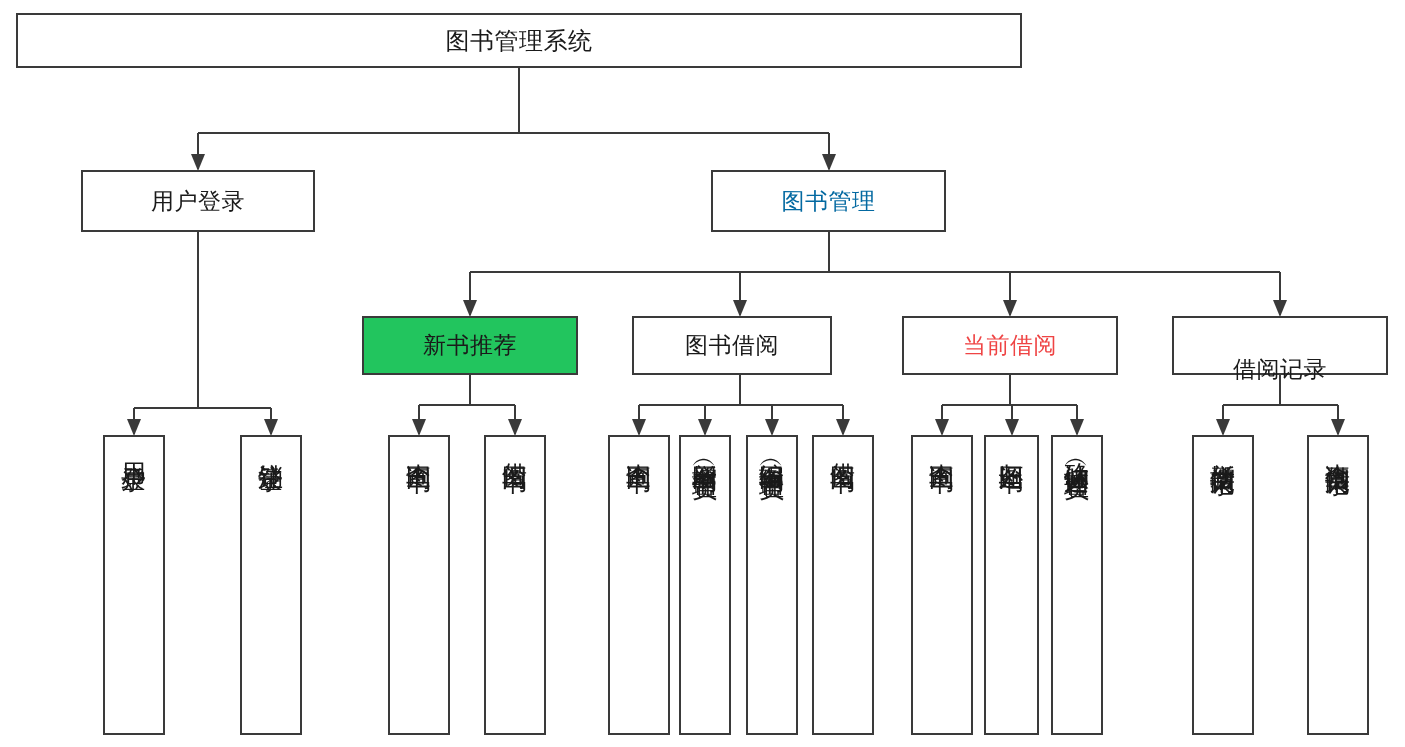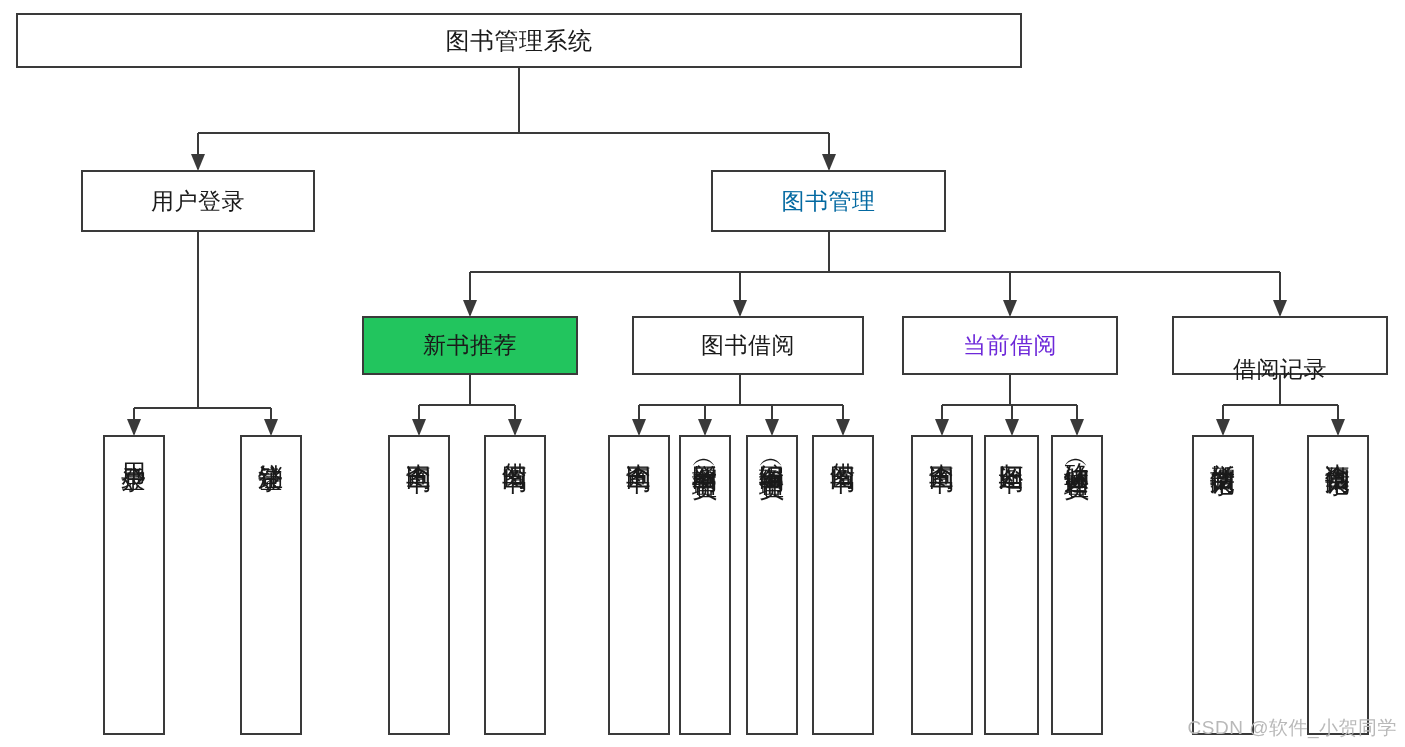--- a/index.html
+++ b/index.html
@@ -136,25 +136,25 @@
       </div>
       <div class="node horiz" style="left: 81px; top: 170px; width: 234px; height: 62px; border-color: rgb(58, 58, 58); background: rgb(255, 255, 255);">
         <span class="label" style="color: rgb(26, 26, 26);">用户登录</span>
       </div>
       <div class="node horiz" style="left: 711px; top: 170px; width: 235px; height: 62px; border-color: rgb(58, 58, 58); background: rgb(255, 255, 255);">
         <span class="label" style="color: #0369a1;">图书管理</span>
       </div>
       <div class="node horiz" style="left: 362px; top: 316px; width: 216px; height: 59px; border-color: rgb(58, 58, 58); background: #22c55e;">
         <span class="label" style="color: rgb(26, 26, 26);">新书推荐</span>
       </div>
-      <div class="node horiz" style="left: 632px; top: 316px; width: 232px; height: 59px; border-color: rgb(58, 58, 58); background: rgb(255, 255, 255);">
+      <div class="node horiz" style="left: 632px; top: 316px; width: 200px; height: 59px; border-color: rgb(58, 58, 58); background: rgb(255, 255, 255);">
         <span class="label" style="color: rgb(26, 26, 26);">图书借阅</span>
       </div>
       <div class="node horiz" style="left: 902px; top: 316px; width: 216px; height: 59px; border-color: rgb(58, 58, 58); background: rgb(255, 255, 255);">
-        <span class="label" style="color: #6d28d9;">当前借阅</span>
+        <span class="label" style="color: #ef4444;">当前借阅</span>
       </div>
       <div class="node horiz" style="left: 1172px; top: 316px; width: 216px; height: 59px; border-color: rgb(58, 58, 58); background: rgb(255, 255, 255);">
         <span class="label" style="color: rgb(26, 26, 26); margin-top: 48px;">借阅记录</span>
       </div>
       <div class="node vert" style="left: 103px; top: 435px; width: 62px; height: 300px; border-color: rgb(58, 58, 58); background: rgb(255, 255, 255);">
         <span class="label" style="color: rgb(26, 26, 26);">用户登录</span>
       </div>
       <div class="node vert" style="left: 240px; top: 435px; width: 62px; height: 300px; border-color: rgb(58, 58, 58); background: rgb(255, 255, 255);">
         <span class="label" style="color: rgb(26, 26, 26);">注销登录</span>
       </div>
@@ -185,14 +185,13 @@
       <div class="node vert" style="left: 1051px; top: 435px; width: 52px; height: 300px; border-color: rgb(58, 58, 58); background: rgb(255, 255, 255);">
         <span class="label" style="color: rgb(26, 26, 26);">确认归还（管理员）</span>
       </div>
       <div class="node vert" style="left: 1192px; top: 435px; width: 62px; height: 300px; border-color: rgb(58, 58, 58); background: rgb(255, 255, 255);">
         <span class="label" style="color: rgb(26, 26, 26);">新增借阅记录</span>
       </div>
       <div class="node vert" style="left: 1307px; top: 435px; width: 62px; height: 300px; border-color: rgb(58, 58, 58); background: rgb(255, 255, 255);">
         <span class="label" style="color: rgb(26, 26, 26);">查询借阅记录</span>
       </div>
     </div>
-  <div id="watermark">CSDN @软件_小贺同学</div>
 </div>
 
 </body></html>

